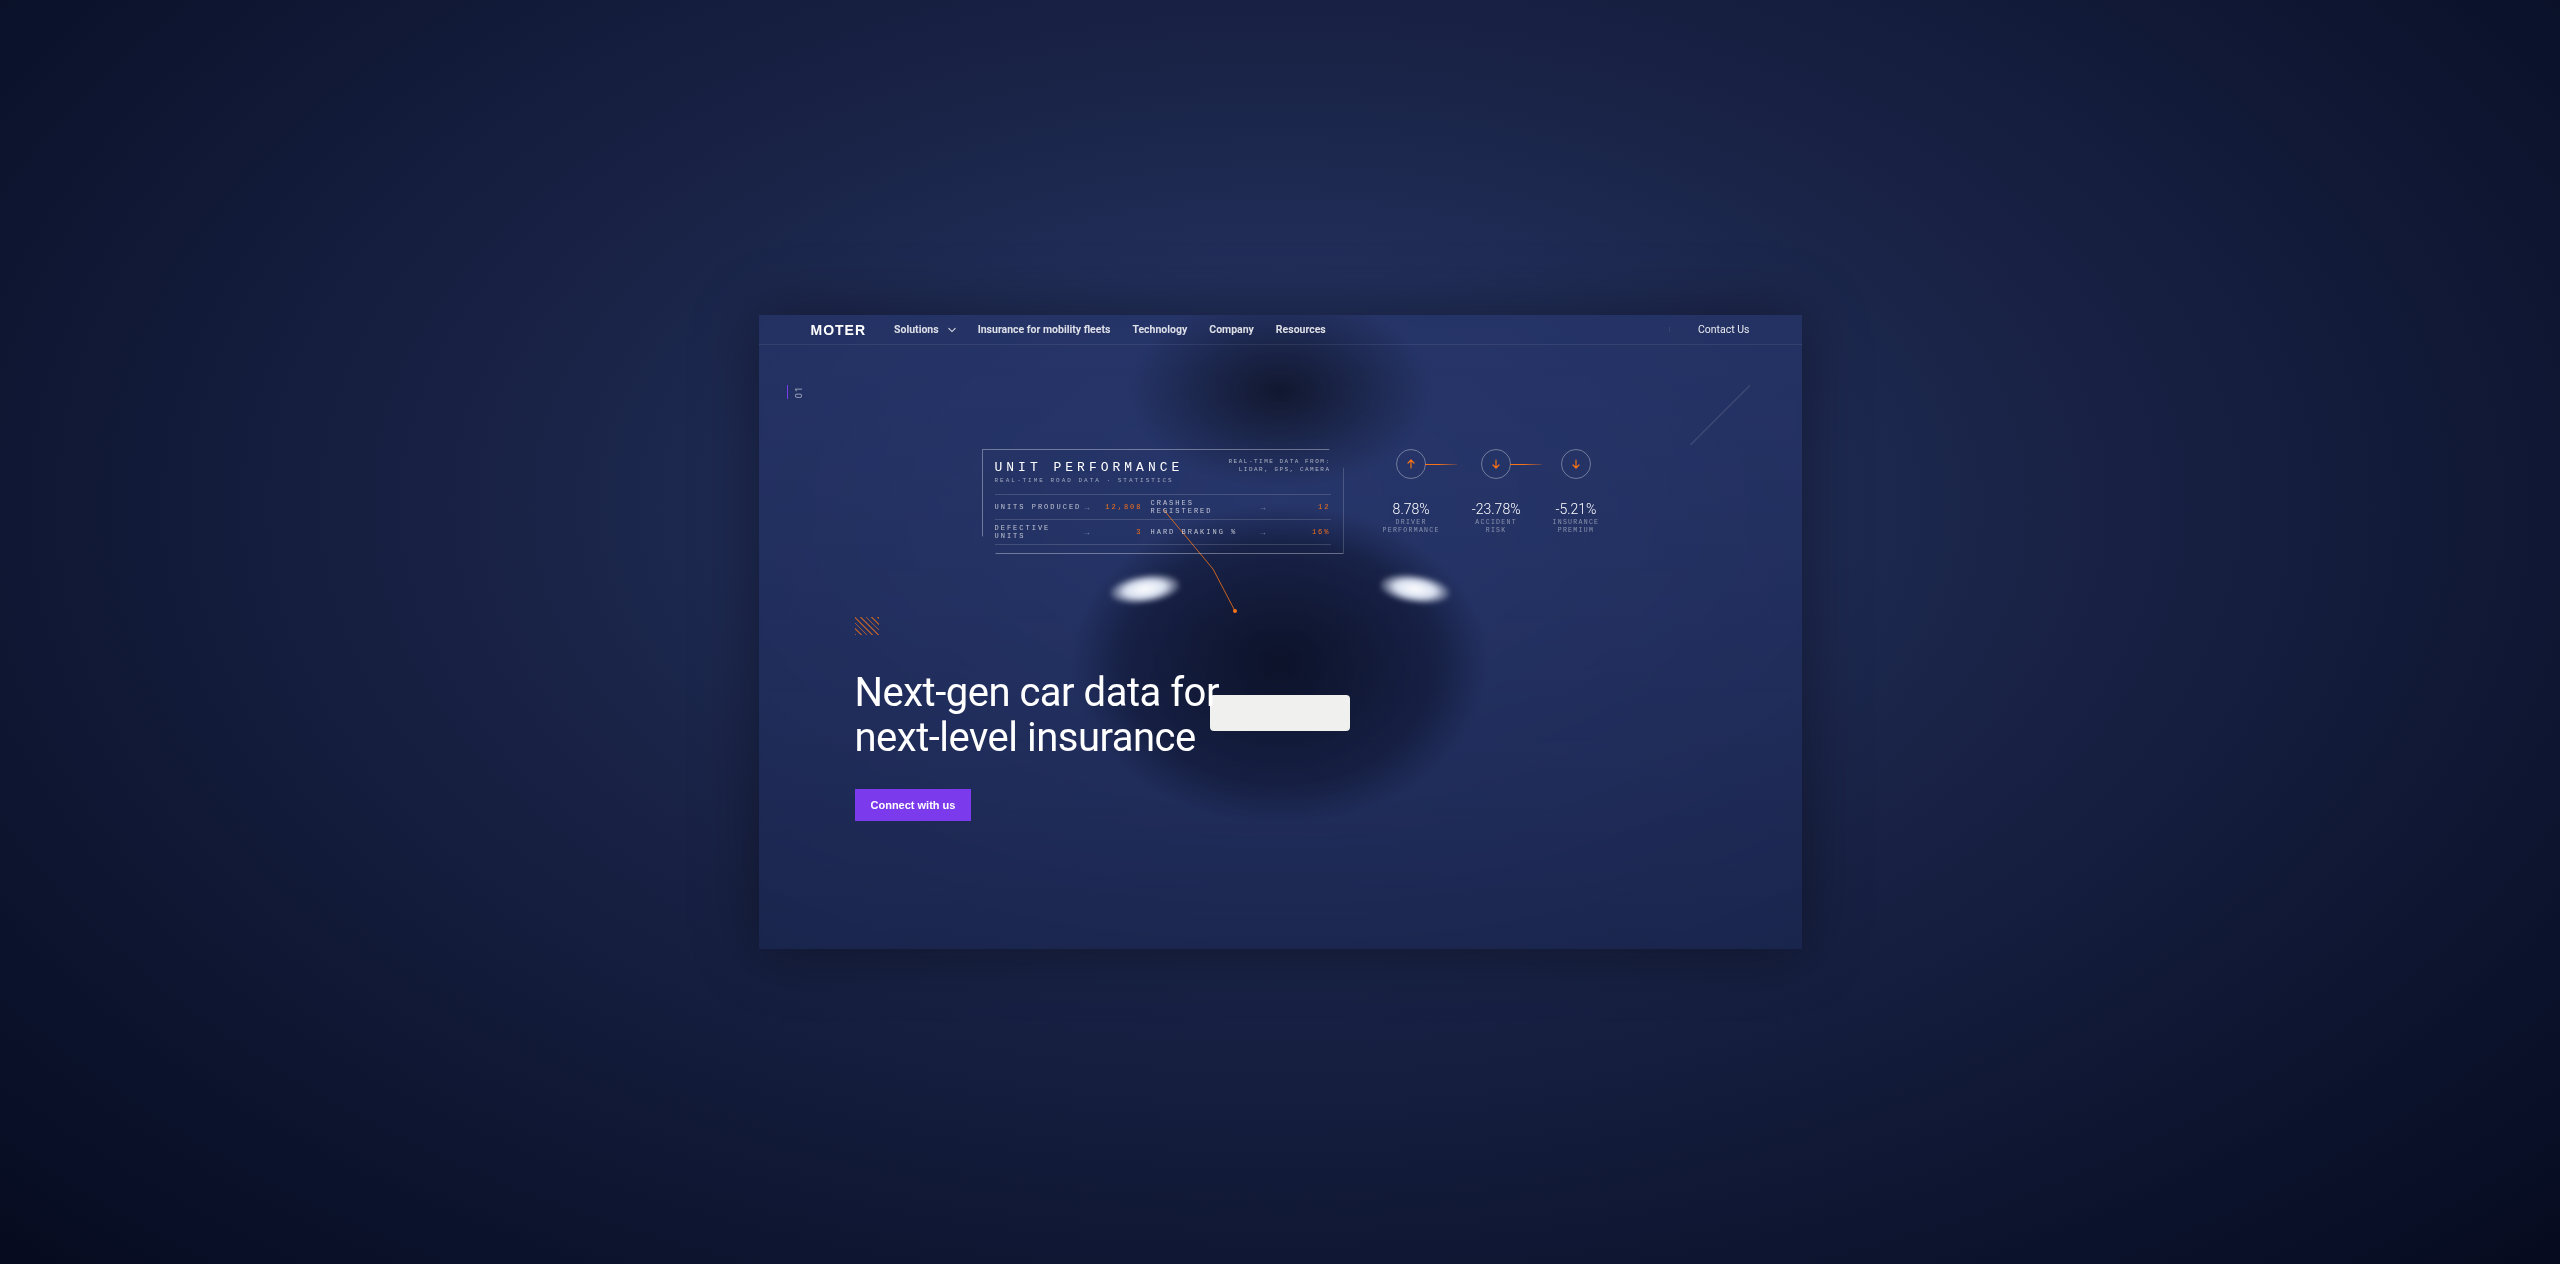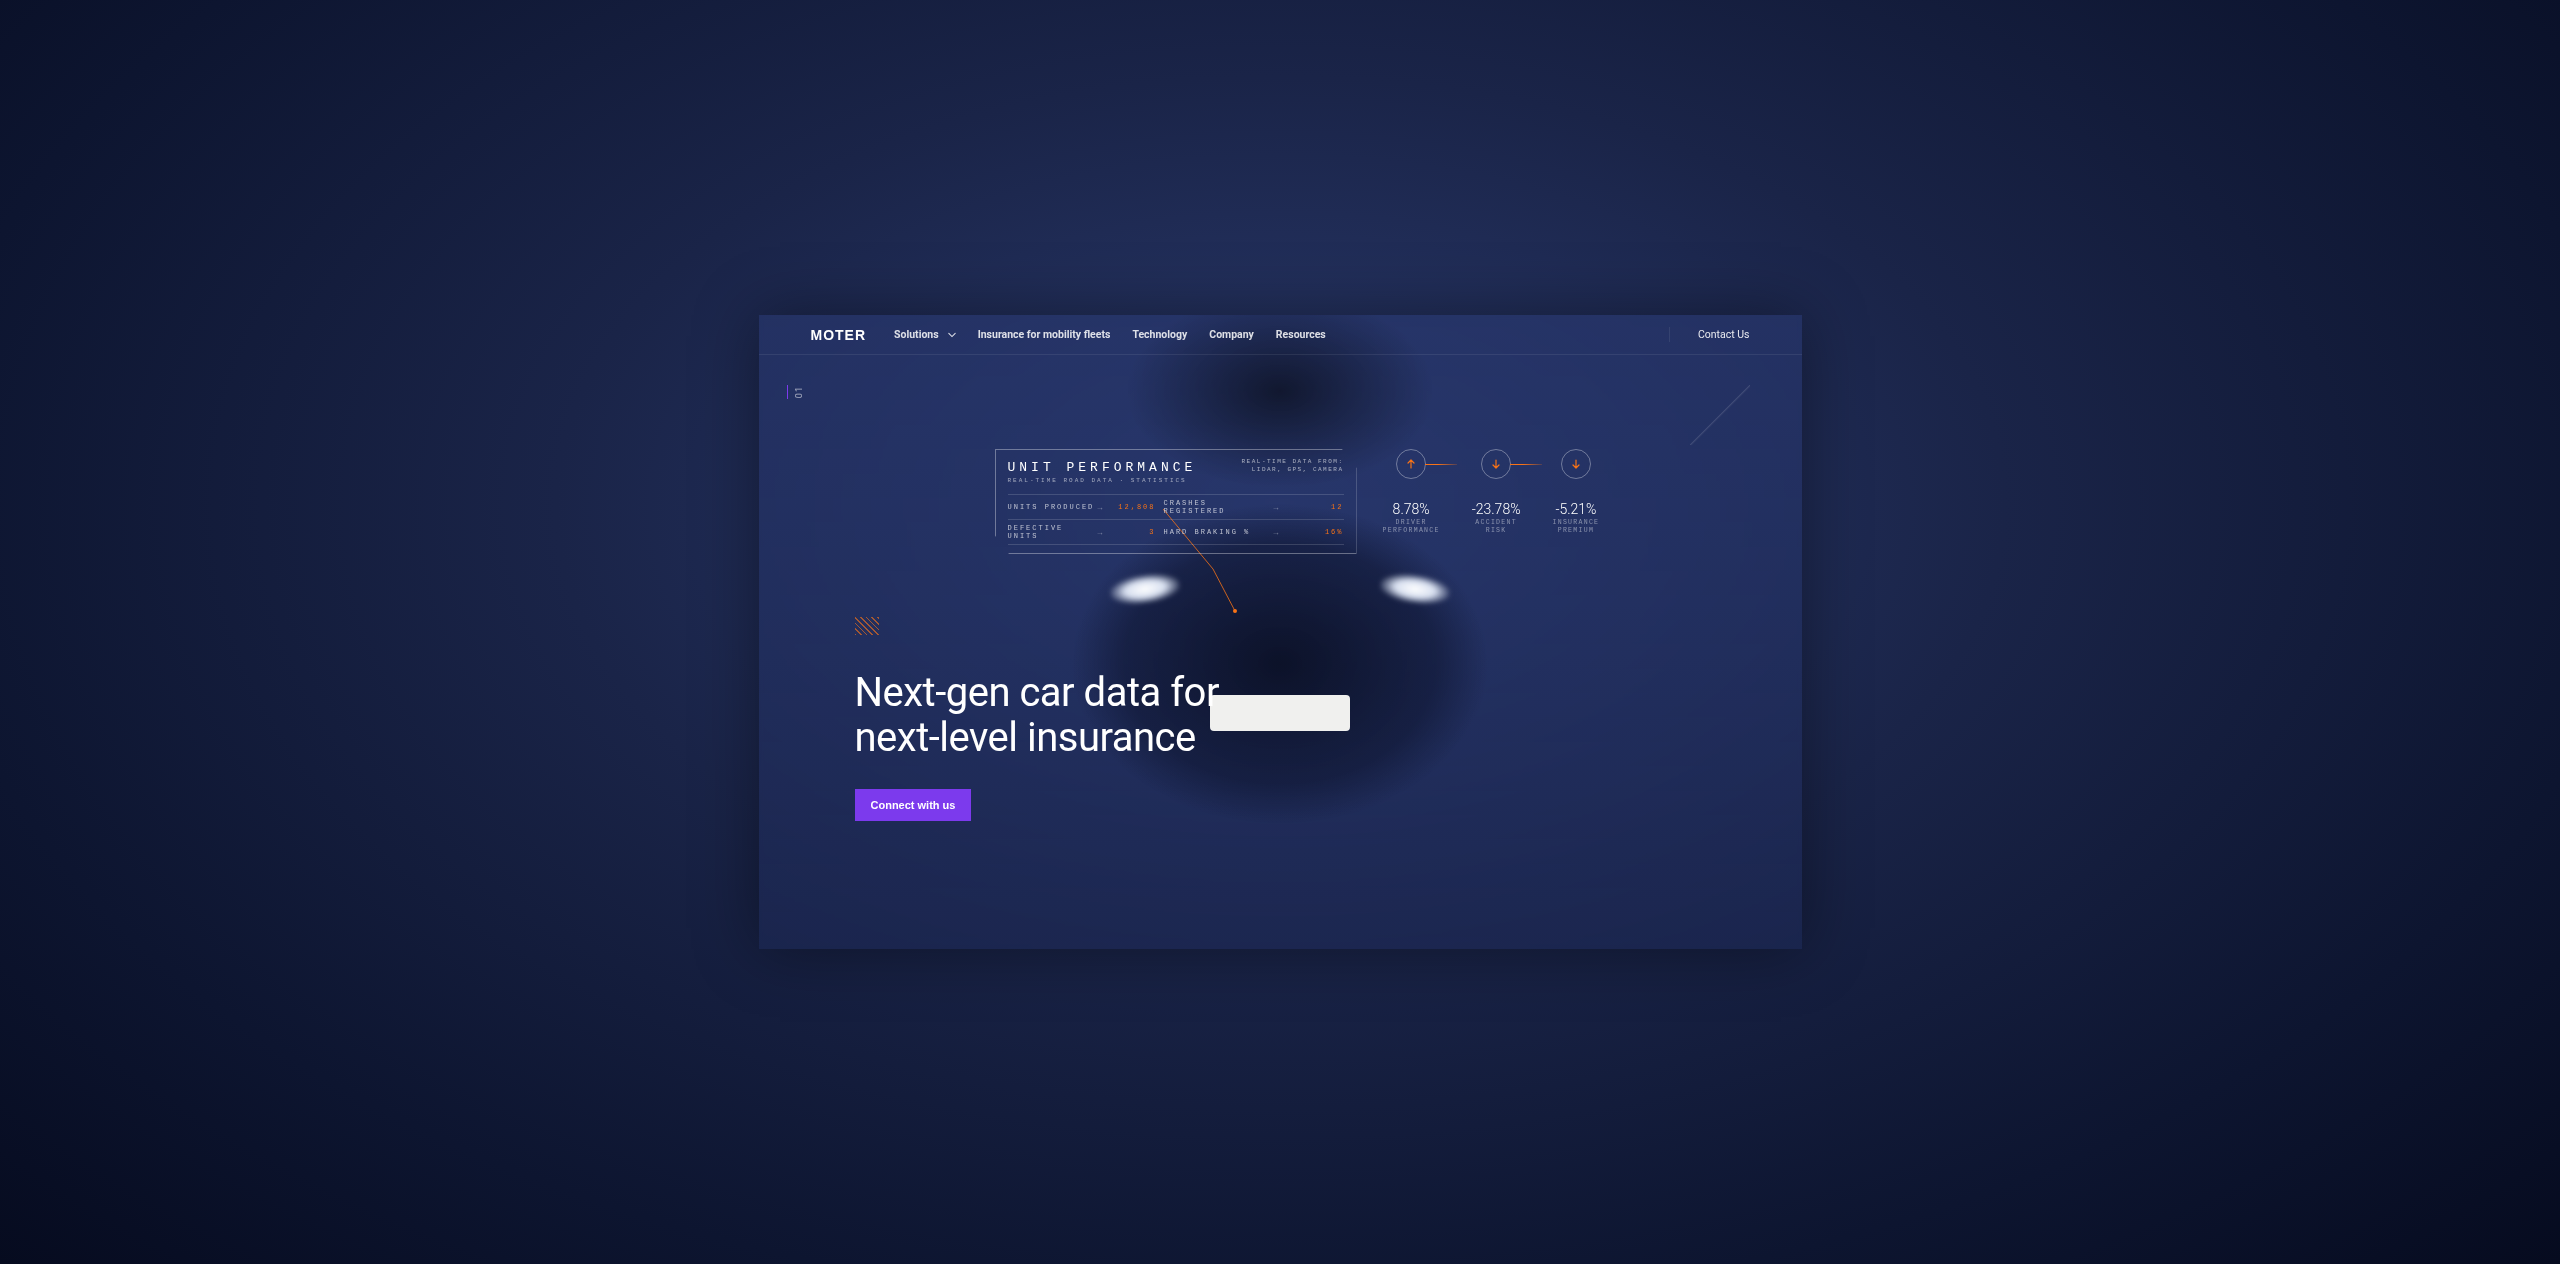--- a/index.html
+++ b/index.html
@@ -53,21 +53,21 @@
   height: 28px;
   background: radial-gradient(ellipse at center, #ffffff 0%, #d8e0f0 40%, transparent 75%);
   filter: blur(2px);
 }
 .headlight-l { left: 60px; transform: rotate(-8deg); }
 .headlight-r { right: 60px; transform: rotate(8deg); }
 
 
 .navbar {
   position: relative;
-  height: 40px;
+  height: 30px;
   display: flex;
   align-items: center;
   padding: 12px 52px;
   border-bottom: 1px solid rgba(255,255,255,0.08);
   z-index: 50;
 }
 .logo {
   color: #fff;
   font-weight: 600;
   letter-spacing: 1px;
@@ -136,21 +136,21 @@
 
 .corner-tr {
   position:absolute; right:0; top:0;
   width: 60px; height: 60px;
   background: linear-gradient(135deg, transparent 49%, rgba(255,255,255,0.12) 50%, transparent 52%);
 }
 
 
 .hud {
   position: absolute;
-  left: 236px;
+  left: 223px;
   top: 134px;
   width: 362px;
   border: 1px solid rgba(255,255,255,0.35);
   padding: 10px 12px 8px;
   z-index: 40;
   font-family: "Courier New", monospace;
   color: #fff;
   clip-path: polygon(0 0, 96% 0, 100% 18%, 100% 100%, 4% 100%, 0 82%);
 }
 .hud-title {

